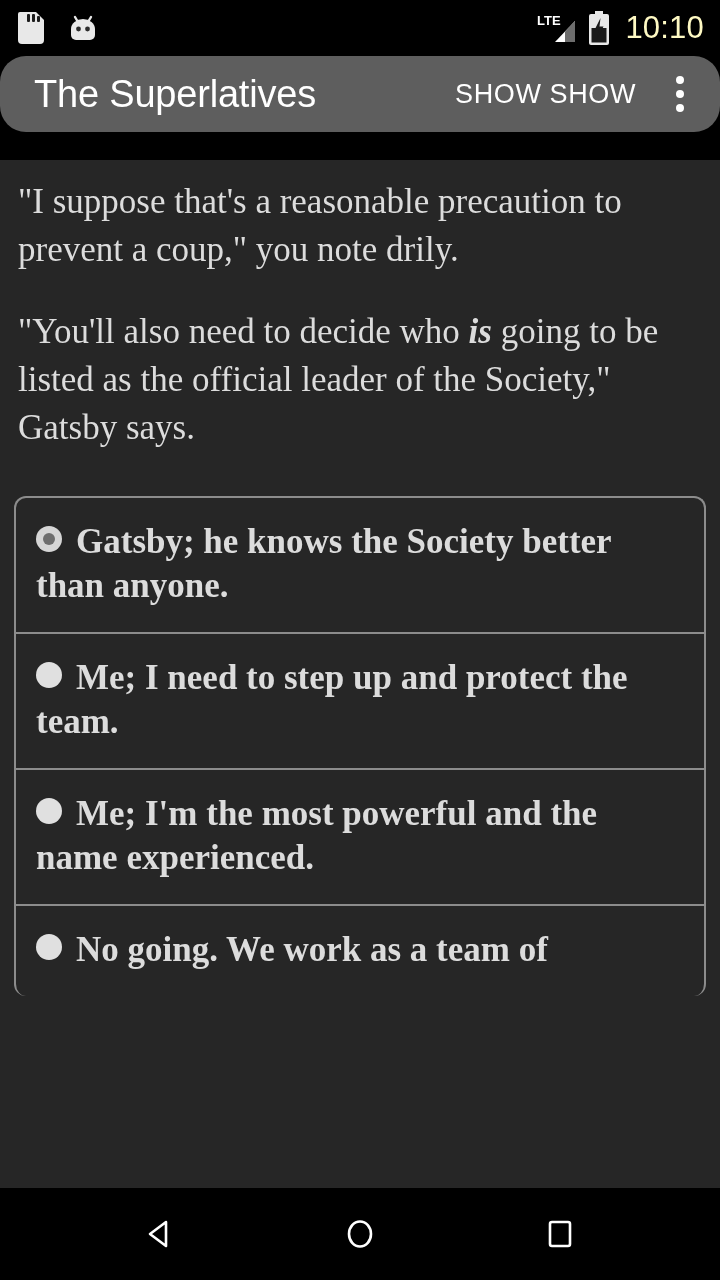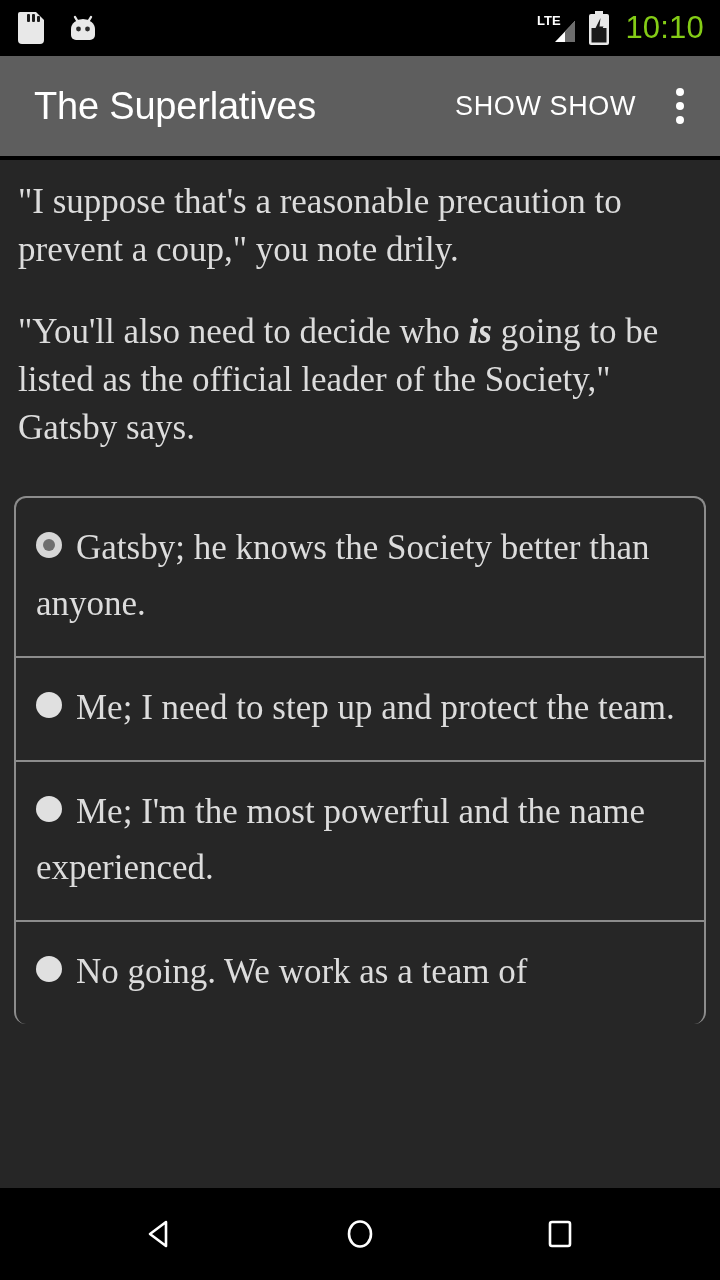--- a/index.html
+++ b/index.html
@@ -34,36 +34,37 @@
     margin-left: auto;
     display: flex;
     align-items: center;
     gap: 10px;
   }
   .sd-icon { width: 26px; height: 32px; display: block; }
   .droid-icon { width: 30px; height: 30px; display: block; }
   .lte-icon { width: 40px; height: 32px; display: block; }
   .battery-icon { width: 24px; height: 34px; display: block; }
   .clock {
-    color: #84cc16;
+    color: #fef9c3;
     font-size: 31px;
     font-weight: 400;
     letter-spacing: 0.2px;
     font-family: "Liberation Sans", sans-serif;
     margin-left: 4px;
     padding-right: 2px;
   }
 
   
   .app-bar {
-    height: 100px;
+    height: 76px;
     background: #5e5e5e;
     display: flex;
     align-items: center;
     padding: 0 12px 0 34px;
+    border-radius: 26px;
   }
   .app-title {
     color: #ffffff;
     font-size: 38px;
     font-weight: 400;
     letter-spacing: -0.2px;
     white-space: nowrap;
   }
   .app-actions {
     margin-left: auto;
@@ -130,22 +131,23 @@
     padding: 22px 20px 24px 20px;
     border-bottom: 2px solid #8c8c8c;
     display: block;
   }
   .choice-row:last-child { border-bottom: none; }
 
   .choice-text {
     color: #dcdcdc;
     font-family: "Liberation Serif", serif;
     font-size: 35px;
-    line-height: 56px;
+    line-height: 44px;
     display: block;
+    font-weight: bold;
   }
   .radio {
     display: inline-block;
     width: 26px;
     height: 26px;
     border-radius: 50%;
     background: #e0e0e0;
     vertical-align: 1px;
     margin-right: 14px;
     position: relative;

